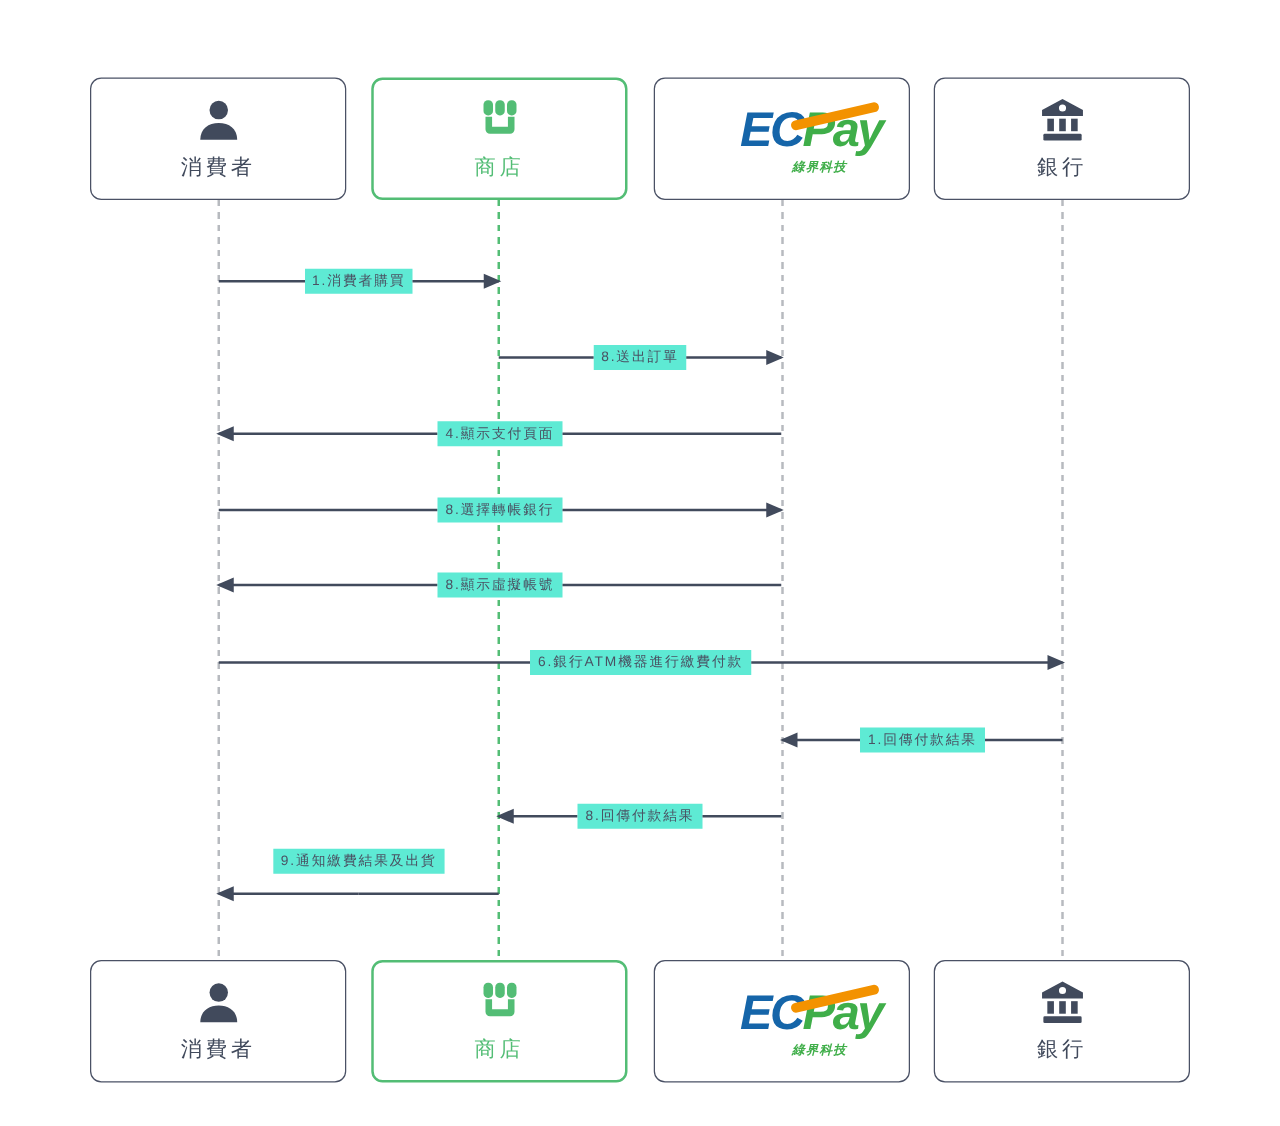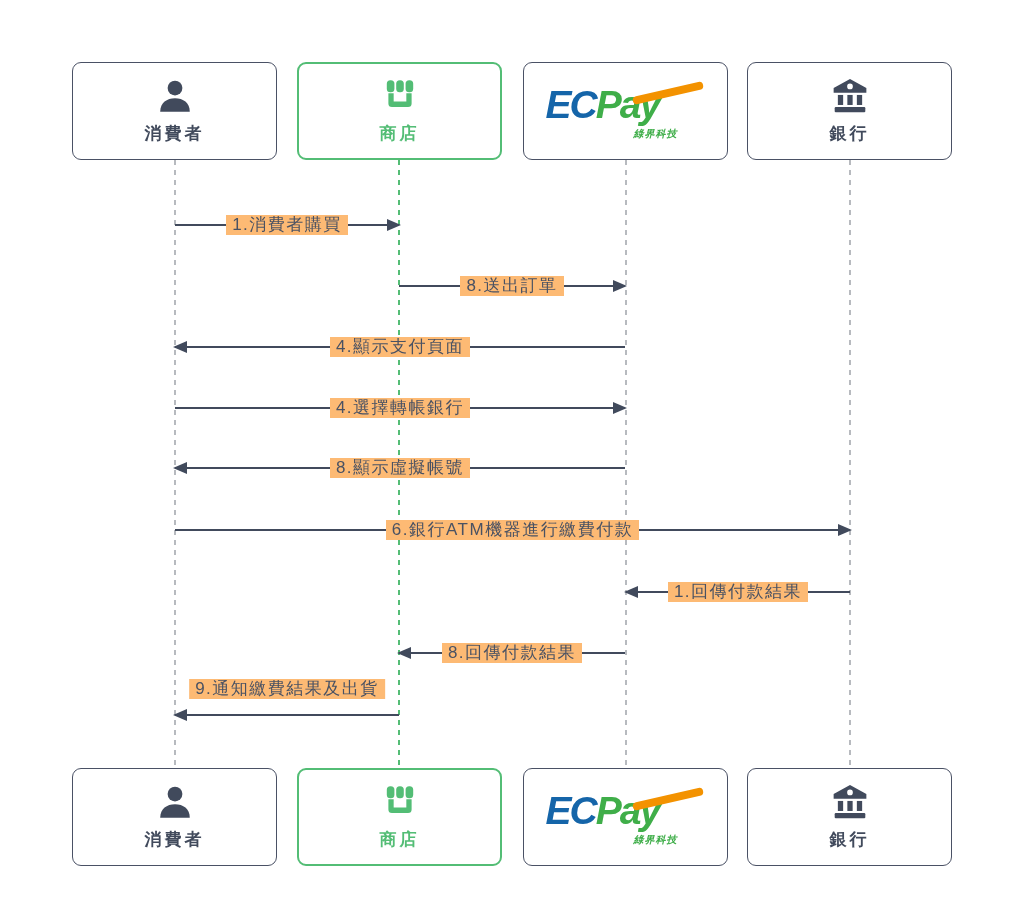--- a/index.html
+++ b/index.html
@@ -29,28 +29,28 @@
   }
 
   
   .actor {
     position:absolute; width:205px; height:98px; background:#fff;
     border:1.8px solid #4a5165; border-radius:9px;
     display:flex; flex-direction:column; align-items:center; justify-content:center; gap:7px;
   }
   .actor.green-box { border:2px solid var(--green); }
   .actor-label {
-    font-weight:bold; font-size:17px; letter-spacing:3px; color:var(--dark-navy);
+    font-weight:normal; font-size:17px; letter-spacing:3px; color:var(--dark-navy);
   }
   .actor.green-box .actor-label { color:var(--green); }
   .actor-icon { display:block; color:var(--dark-navy); }
   .actor-icon.green { color:var(--green); }
 
   
-  .ecpay-logo { position:relative; width:160px; height:58px; text-align:left; }
+  .ecpay-logo { position:relative; width:160px; height:58px; text-align:right; }
   .ecpay-wordmark {
     font-style:italic; font-weight:900; font-size:39px; line-height:46px; letter-spacing:-2px;
     white-space:nowrap;
   }
   .ecpay-ec  { color:var(--ecpay-blue); }
   .ecpay-pay { color:var(--ecpay-green); }
   .ecpay-swoosh {
     position:absolute; top:7px; right:2px; width:72px; height:8px;
     background:var(--ecpay-orange); border-radius:4px;
     transform:rotate(-13deg);
@@ -60,22 +60,22 @@
     font-size:10px; font-weight:bold; font-style:italic; color:var(--ecpay-green);
     letter-spacing:1px;
   }
 
   
   .message {
     position:absolute; height:0; display:flex; align-items:center;
   }
   .msg-seg { flex:1; height:2px; background:var(--dark-navy); }
   .msg-label {
-    padding:0 6px; font-size:17px; letter-spacing:1.5px; white-space:nowrap;
-    color:var(--message-text); background:#fdba74; line-height:20px;
+    padding:0 6px; font-size:11px; letter-spacing:1.5px; white-space:nowrap;
+    color:var(--message-text); background:#5eead4; line-height:20px;
   }
   .message.dir-right::after {
     content:""; position:absolute; right:-2px; top:-6px;
     border-top:6px solid transparent; border-bottom:6px solid transparent;
     border-left:14px solid var(--dark-navy);
   }
   .message.dir-left::before {
     content:""; position:absolute; left:-2px; top:-6px;
     border-top:6px solid transparent; border-bottom:6px solid transparent;
     border-right:14px solid var(--dark-navy);
@@ -144,21 +144,21 @@
   </div>
 
   <div class="message dir-left" style="top:347px; left:175px; width:450px;">
     <span class="msg-seg"></span>
     <span class="msg-label">4.顯示支付頁面</span>
     <span class="msg-seg"></span>
   </div>
 
   <div class="message dir-right" style="top:408px; left:175px; width:450px;">
     <span class="msg-seg"></span>
-    <span class="msg-label">4.選擇轉帳銀行</span>
+    <span class="msg-label">8.選擇轉帳銀行</span>
     <span class="msg-seg"></span>
   </div>
 
   <div class="message dir-left" style="top:468px; left:175px; width:450px;">
     <span class="msg-seg"></span>
     <span class="msg-label">8.顯示虛擬帳號</span>
     <span class="msg-seg"></span>
   </div>
 
   <div class="message dir-right" style="top:530px; left:175px; width:675px;">

